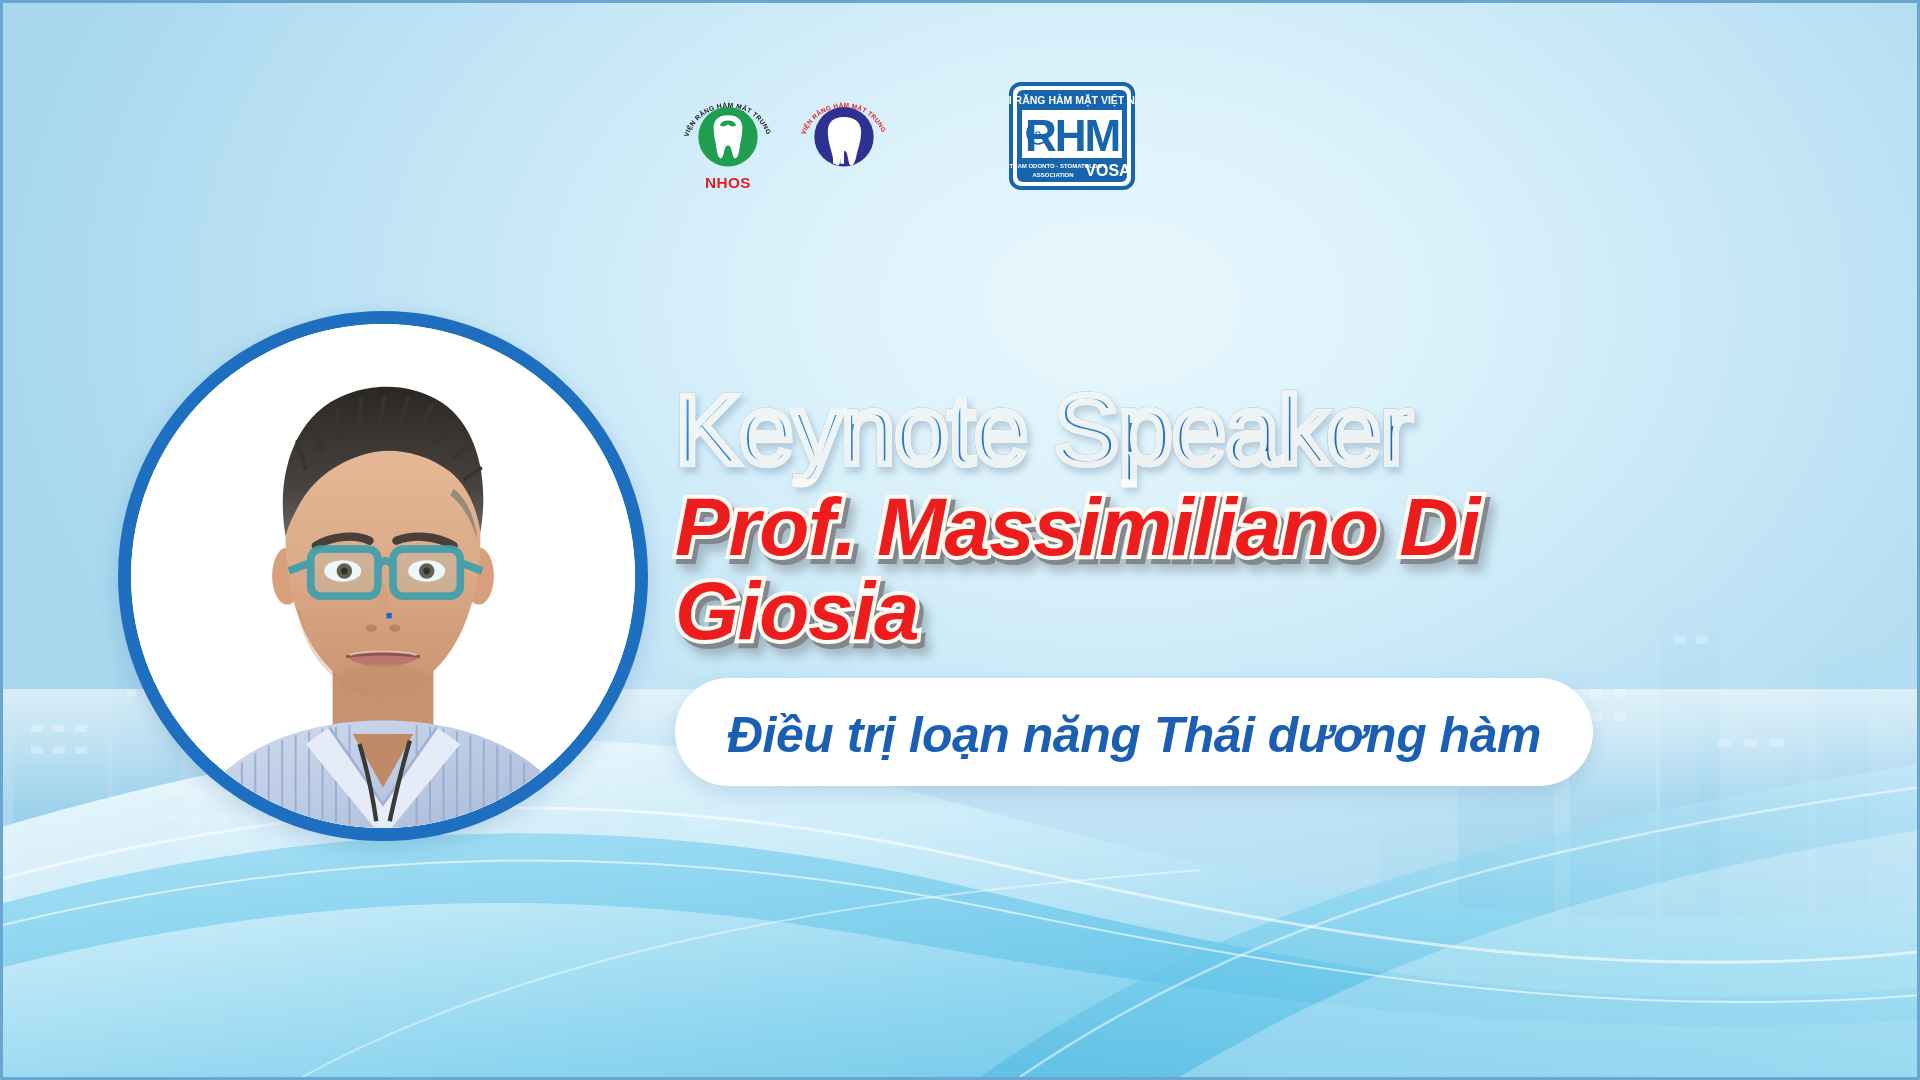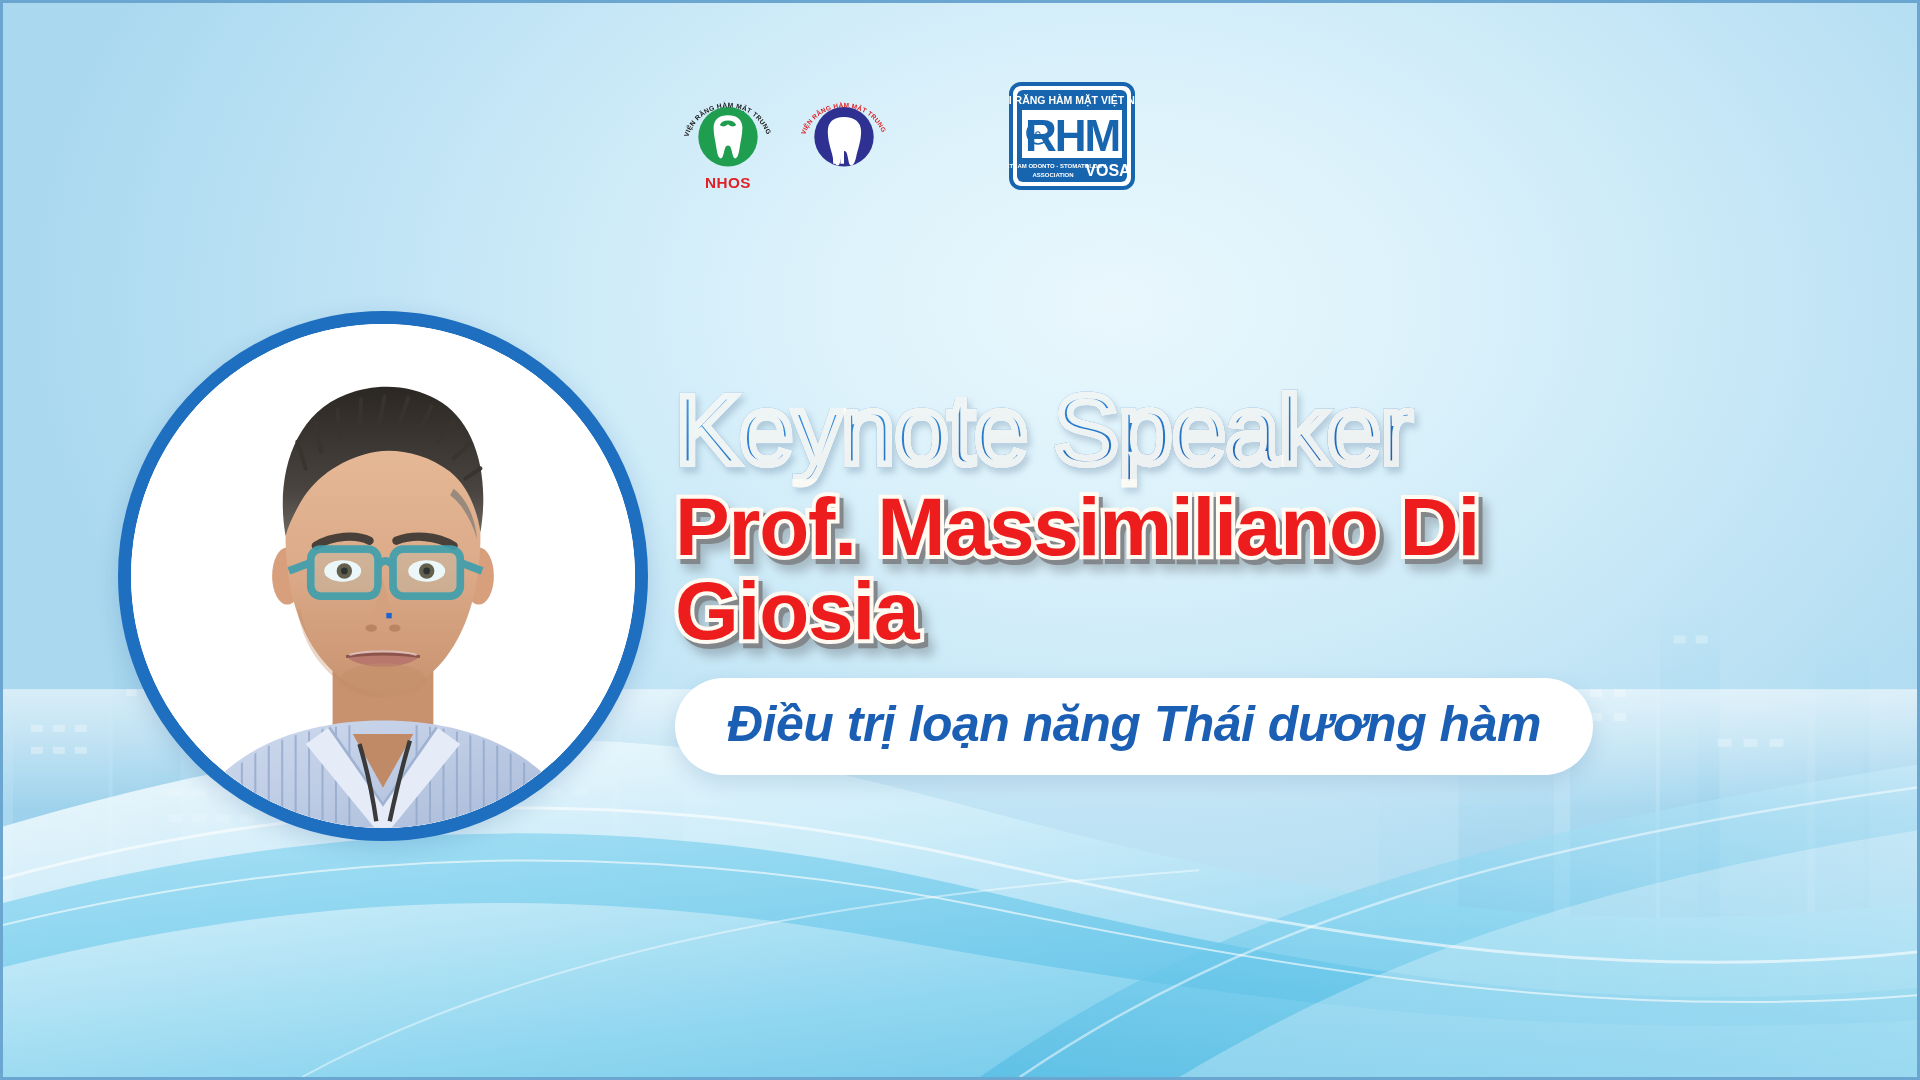--- a/index.html
+++ b/index.html
@@ -104,28 +104,29 @@
     font-weight: 800;
     letter-spacing: -1.2px;
     line-height: 1.02;
     margin: 6px 0 0 0;
     color: #ee1d1d;
     paint-order: stroke fill;
     -webkit-text-stroke: 8px #fffaf2;
     filter:
       drop-shadow(4px 5px 0px rgba(125,128,131,0.88))
       drop-shadow(6px 8px 5px rgba(90,95,100,0.35));
+    font-style: italic;
   }
 
   .subtitle-pill {
     margin-top: 26px;
     display: inline-block;
     background: #ffffff;
     border-radius: 60px;
-    padding: 17px 52px 22px 52px;
+    padding: 28px 52px 22px 52px;
     box-shadow: 0 8px 20px rgba(40,95,150,0.16);
   }
   .subtitle-text {
     font-size: 50px;
     font-weight: 700;
     font-style: italic;
     color: #1b5fb5;
     letter-spacing: -0.5px;
     white-space: nowrap;
     display: block;

